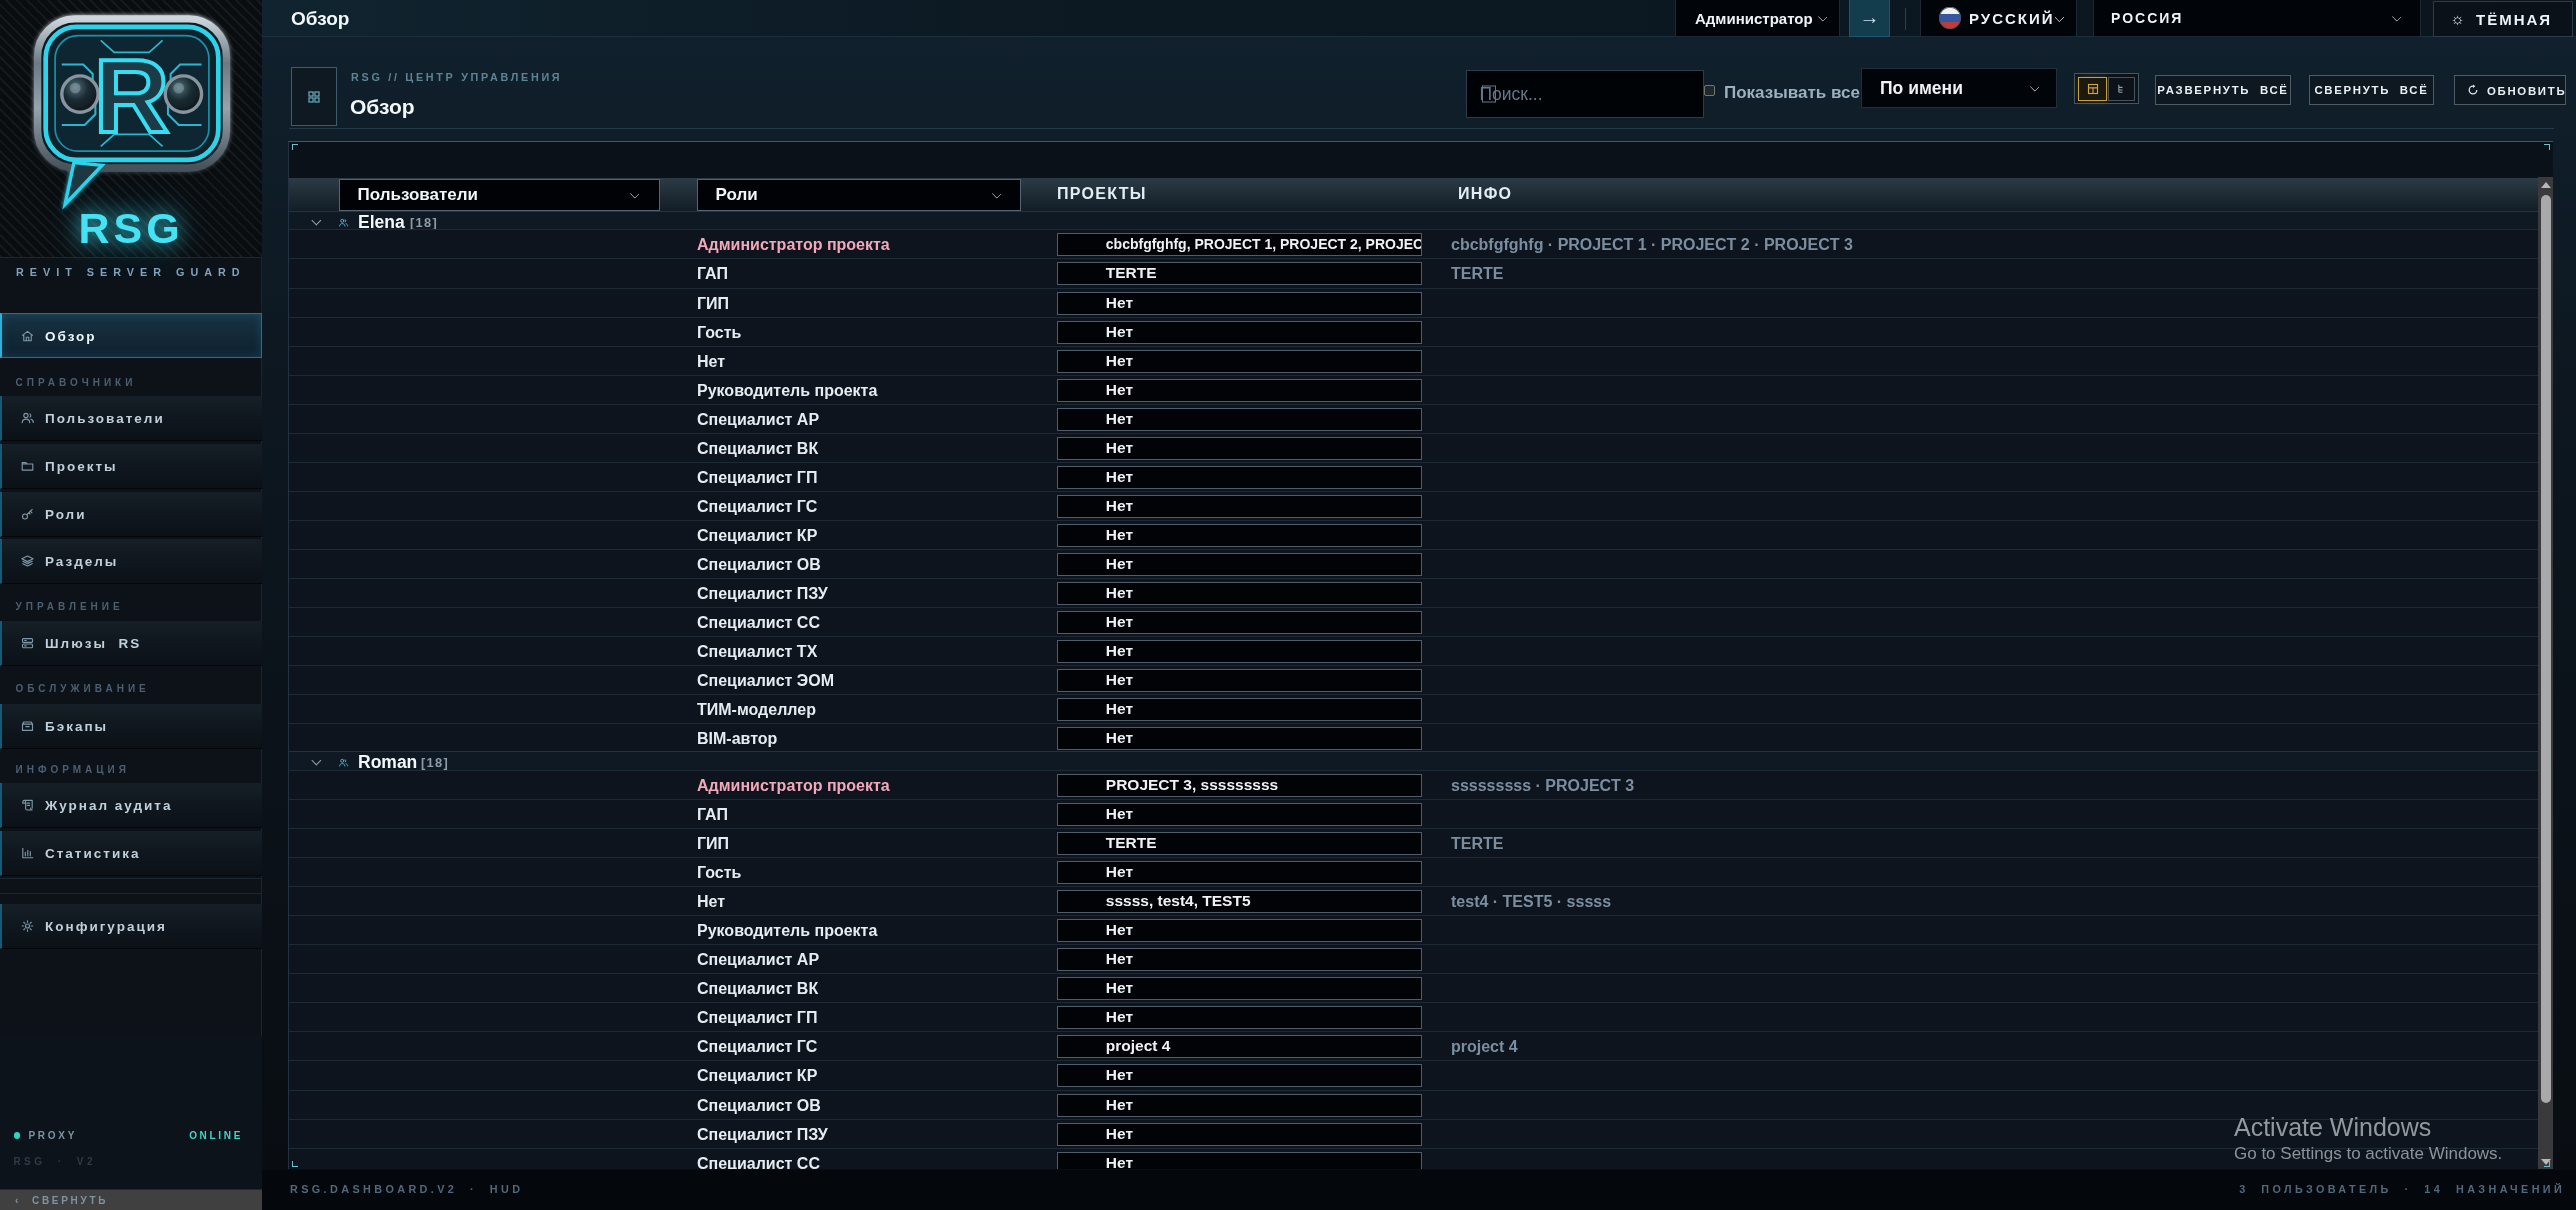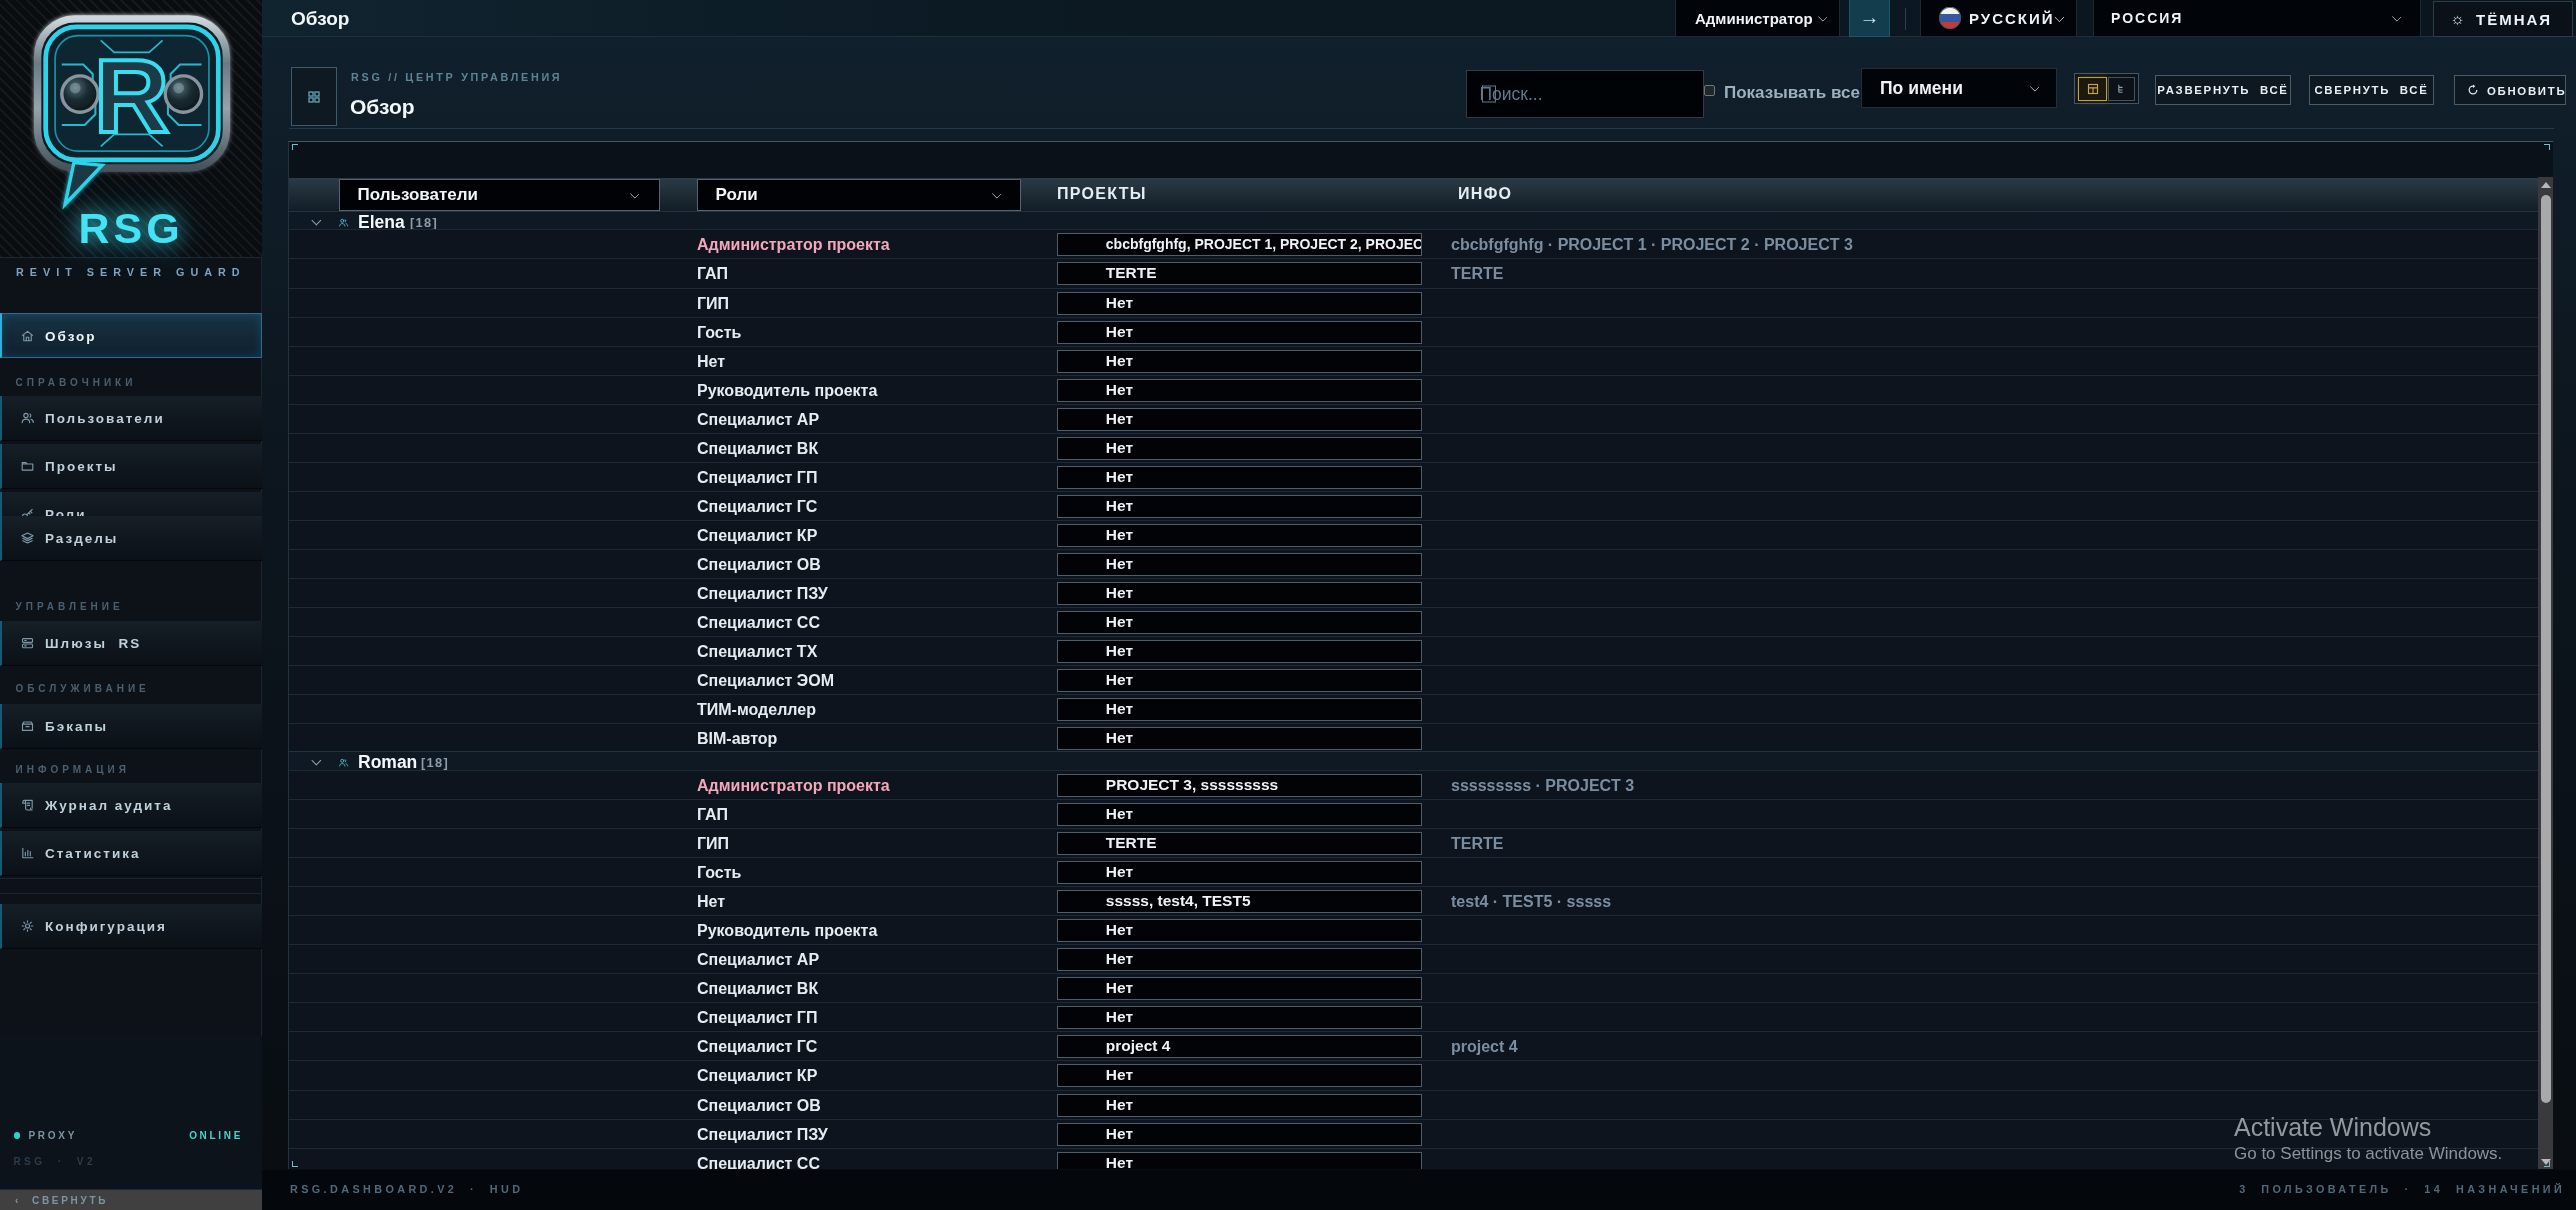--- a/index.html
+++ b/index.html
@@ -146,21 +146,21 @@
         </svg></span>
       <span class="tx">Проекты</span>
     </div>
 <div class="mitem" style="top:492px">
       <span class="ic"><svg viewBox="0 0 24 24">
           <circle cx="8" cy="16" r="4" stroke="#7e98a8" stroke-width="1.8" fill="none" stroke-linecap="round" stroke-linejoin="round"></circle>
           <path d="M11 13 L19.5 4.5 M16.5 7.5 L19 10 M14 10 L16 12" stroke="#7e98a8" stroke-width="1.8" fill="none" stroke-linecap="round" stroke-linejoin="round"></path>
         </svg></span>
       <span class="tx">Роли</span>
     </div>
-<div class="mitem" style="top:516px">
+<div class="mitem" style="top:539px">
       <span class="ic"><svg viewBox="0 0 24 24">
           <path d="M12 4 L21 8.5 L12 13 L3 8.5 Z M4.5 12.5 L12 16.2 L19.5 12.5 M4.5 16.3 L12 20 L19.5 16.3" stroke="#7e98a8" stroke-width="1.8" fill="none" stroke-linecap="round" stroke-linejoin="round"></path>
         </svg></span>
       <span class="tx">Разделы</span>
     </div>
 <div class="mitem" style="top:621px">
       <span class="ic"><svg viewBox="0 0 24 24">
           <rect x="4" y="5" width="16" height="6" rx="1.5" stroke="#7e98a8" stroke-width="1.8" fill="none" stroke-linecap="round" stroke-linejoin="round"></rect>
           <rect x="4" y="13.5" width="16" height="6" rx="1.5" stroke="#7e98a8" stroke-width="1.8" fill="none" stroke-linecap="round" stroke-linejoin="round"></rect>
           <path d="M7.5 8 H10 M7.5 16.5 H10" stroke="#7e98a8" stroke-width="1.8" fill="none" stroke-linecap="round" stroke-linejoin="round"></path>

